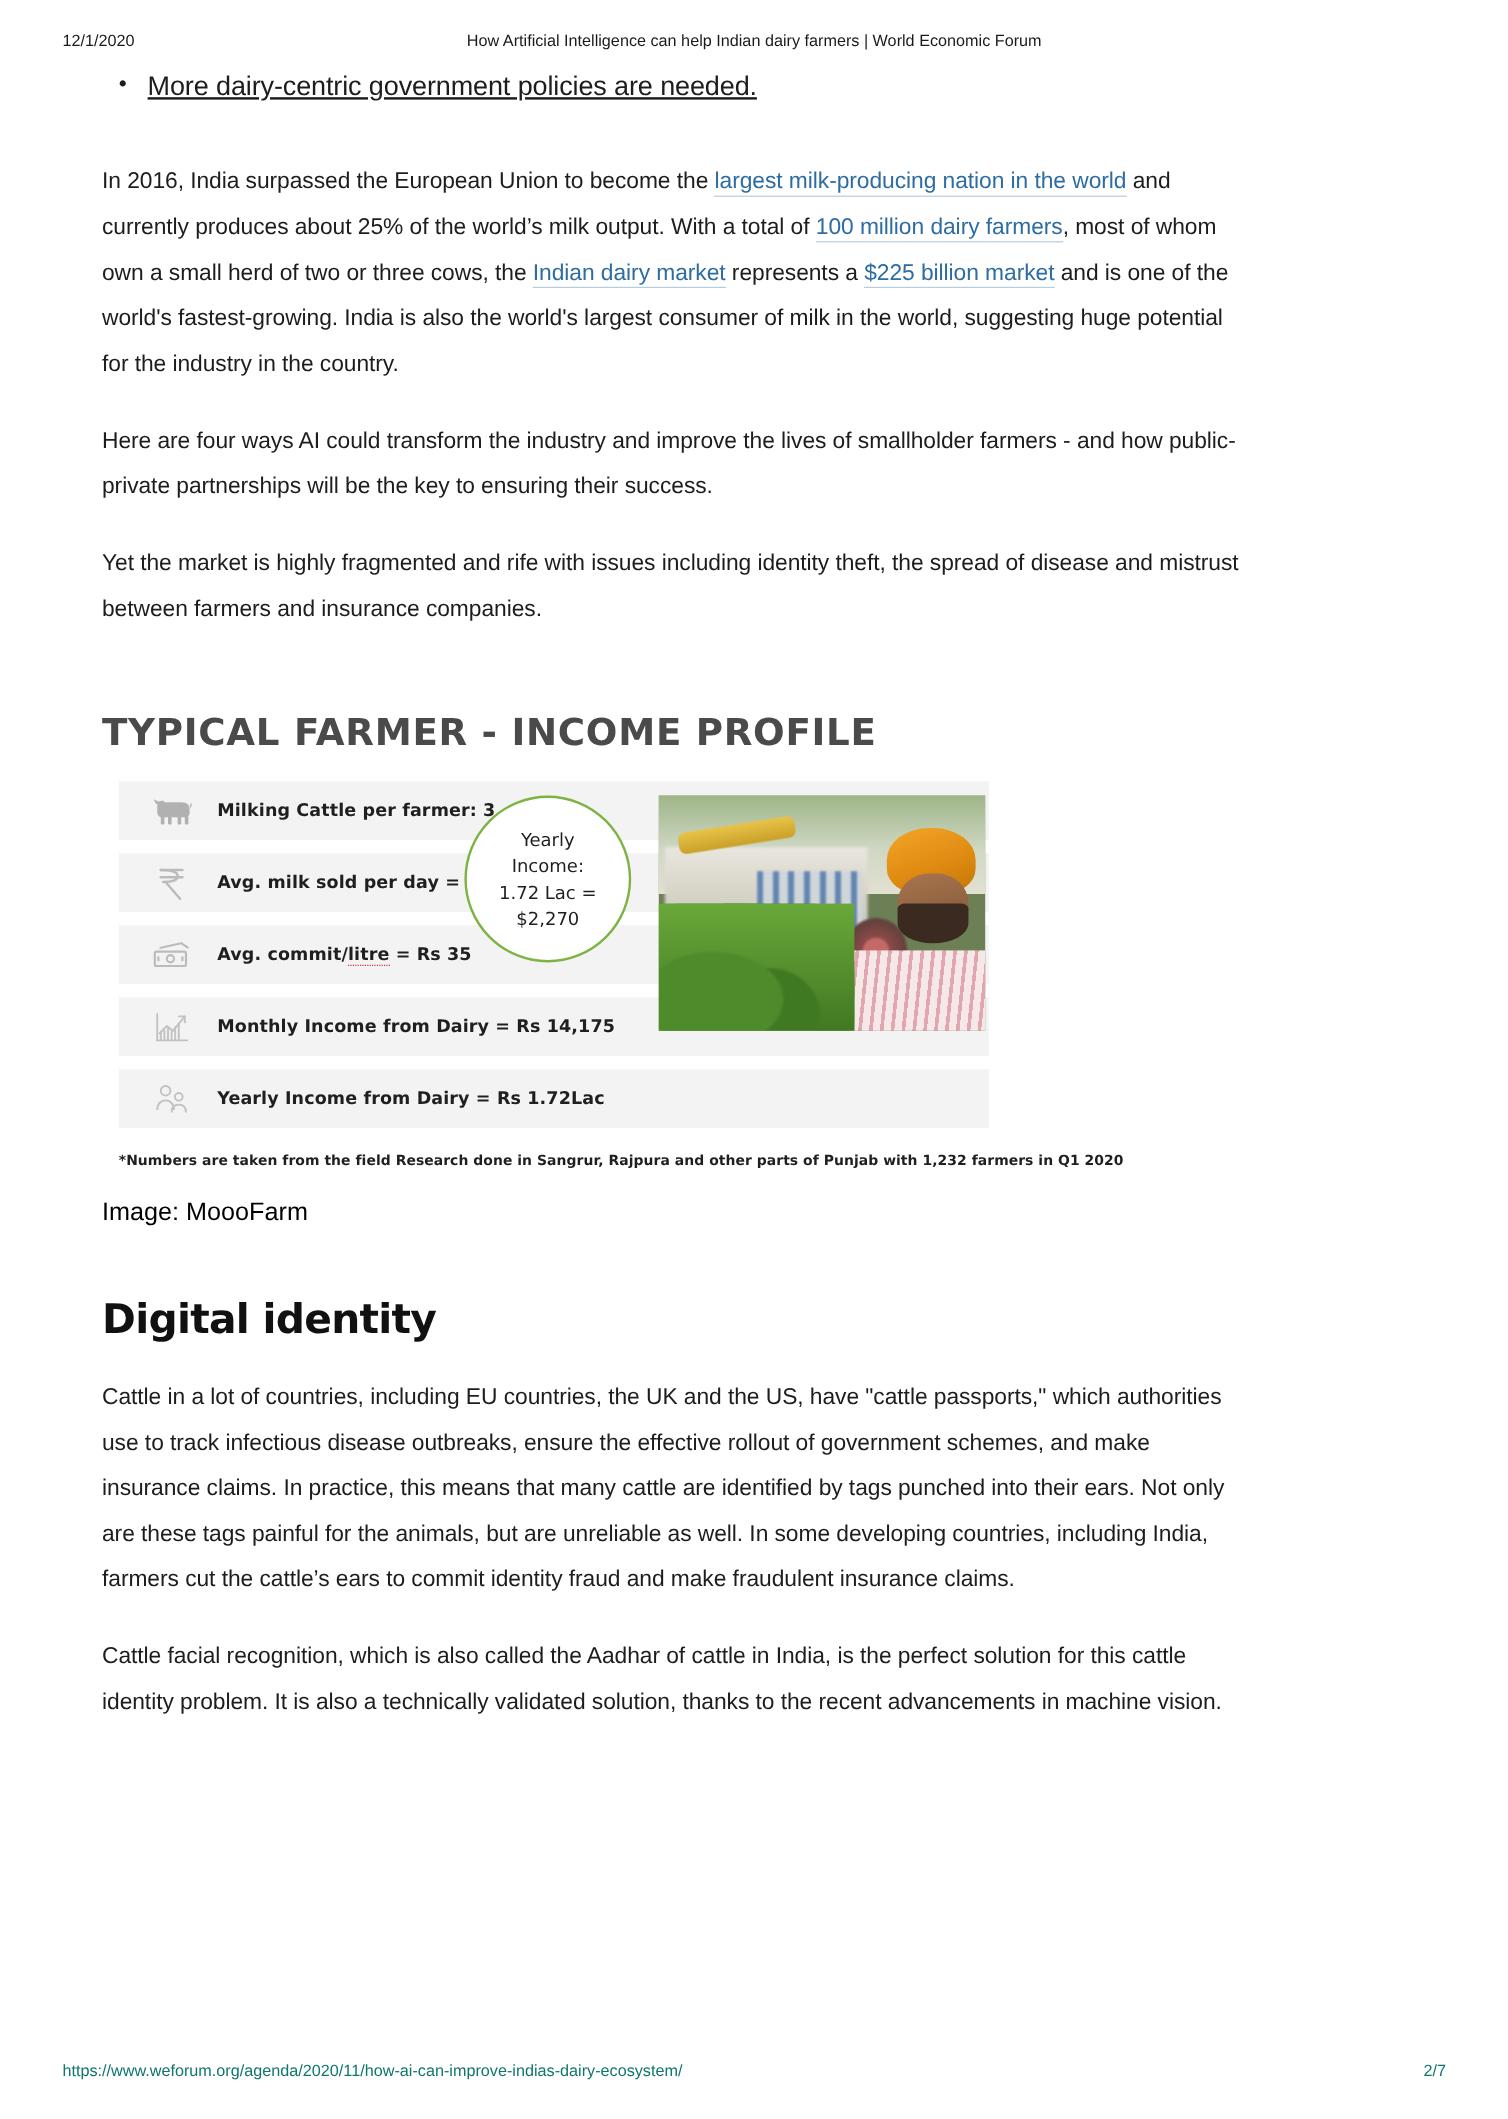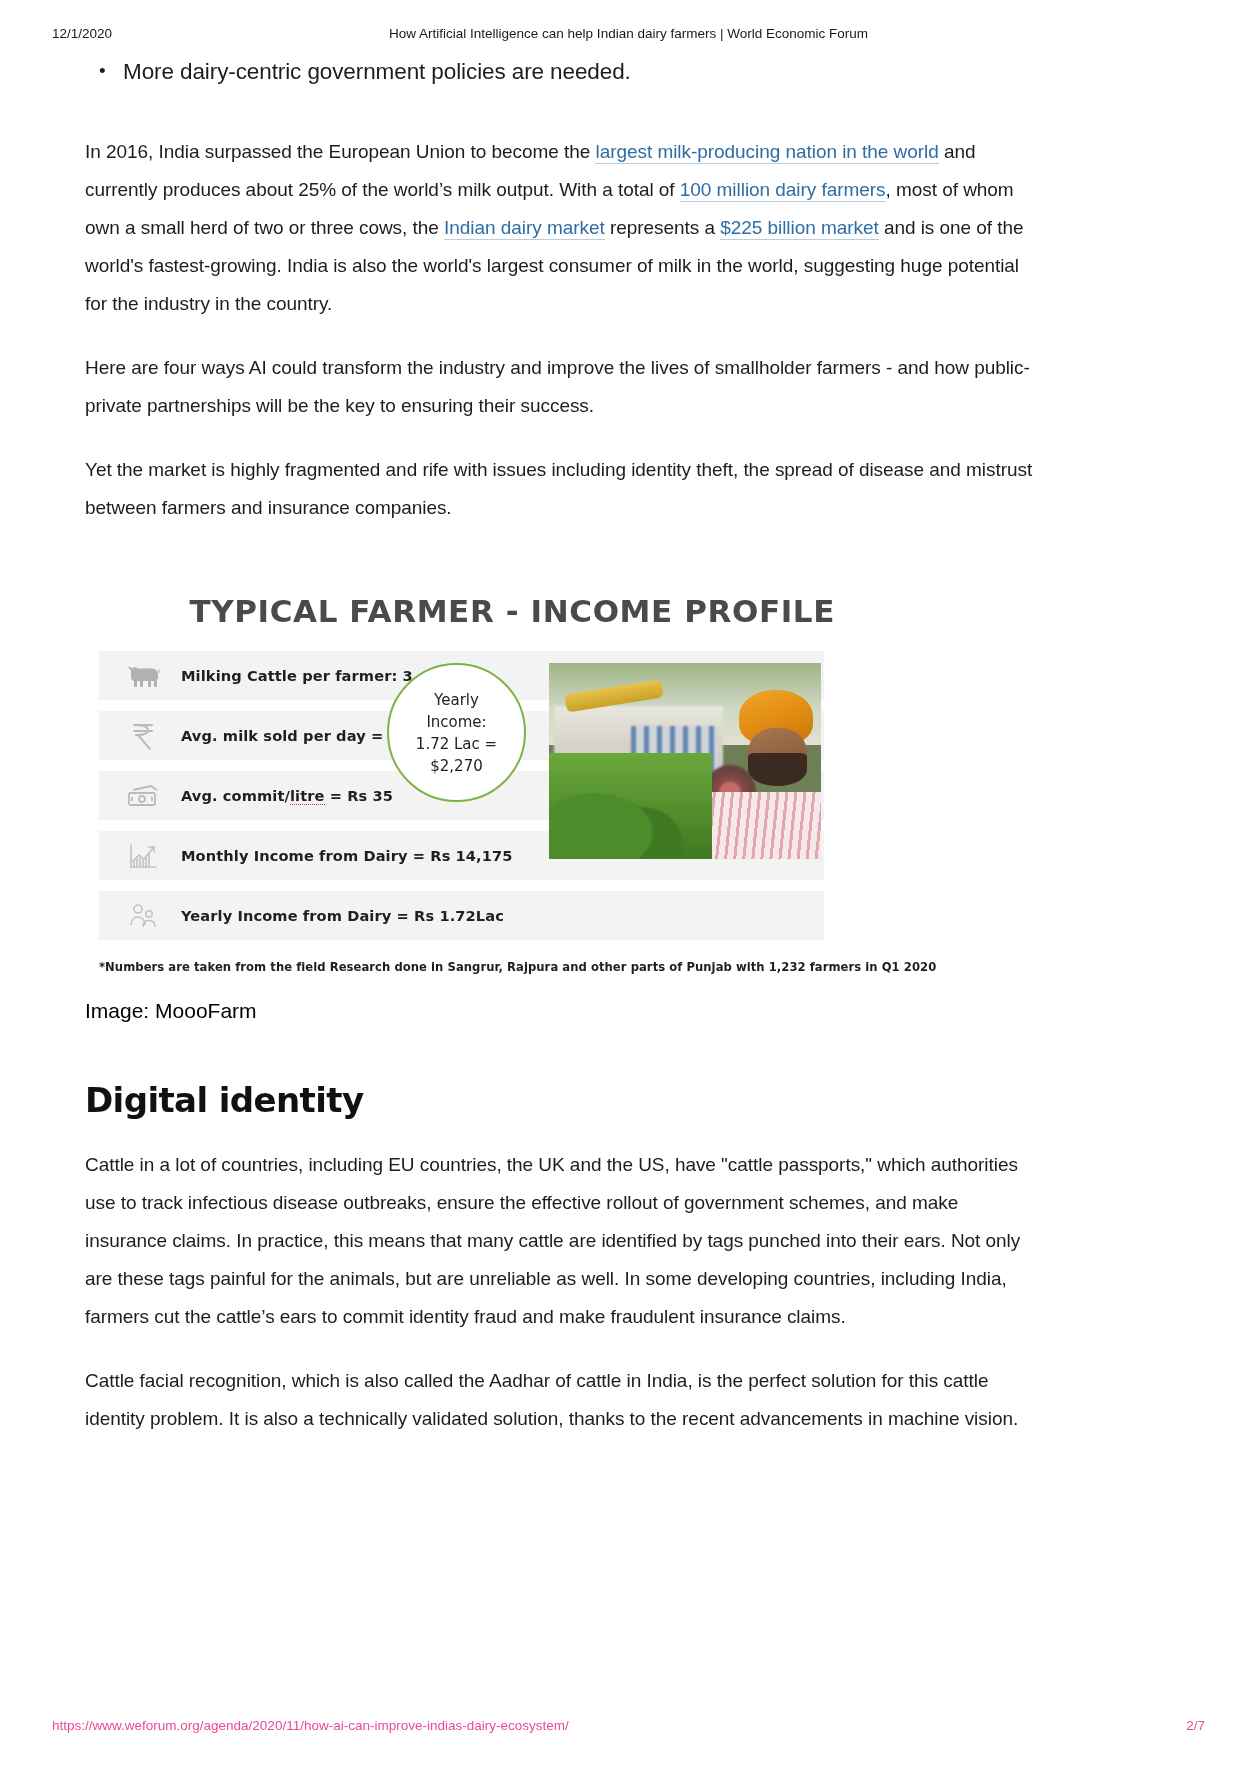--- a/index.html
+++ b/index.html
@@ -47,20 +47,21 @@
     position: absolute;
     left: 85px;
     top: 55px;
     width: 950px;
   }
 
   ul.bullets {
     margin: 0 0 0 0;
     padding: 0 0 0 38px;
     list-style: none;
+    text-decoration: underline;
   }
   ul.bullets li {
     position: relative;
     font-size: 22.5px;
     line-height: 34px;
     color: #1d1d1d;
     letter-spacing: -0.1px;
   }
   ul.bullets li::before {
     content: "\2022";
@@ -90,21 +91,21 @@
 
   
   .infographic {
     position: relative;
     width: 750px;
     margin: 40px 0 0 0;
     background: #ffffff;
     padding: 18px 0 8px 0;
   }
   .ig-title {
-    text-align: right;
+    text-align: left;
     font-family: "DejaVu Sans", sans-serif;
     font-weight: bold;
     font-size: 31px;
     letter-spacing: 0.6px;
     color: #4a4a4a;
     margin: 8px 0 22px 0;
   }
   .ig-rows {
     position: relative;
     width: 725px;
@@ -262,21 +263,21 @@
   }
 
   
   .print-footer {
     position: absolute;
     bottom: 28px;
     left: 0;
     width: 1257px;
     height: 20px;
     font-size: 13.5px;
-    color: #ec4899;
+    color: #0f766e;
   }
   .print-footer .pf-url {
     position: absolute;
     left: 52px;
     top: 0;
     white-space: nowrap;
   }
   .print-footer .pf-page {
     position: absolute;
     right: 52px;

